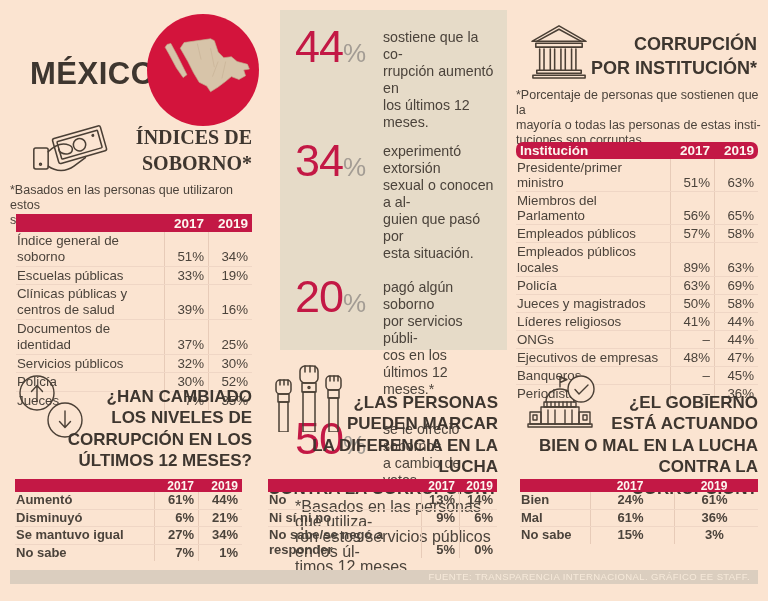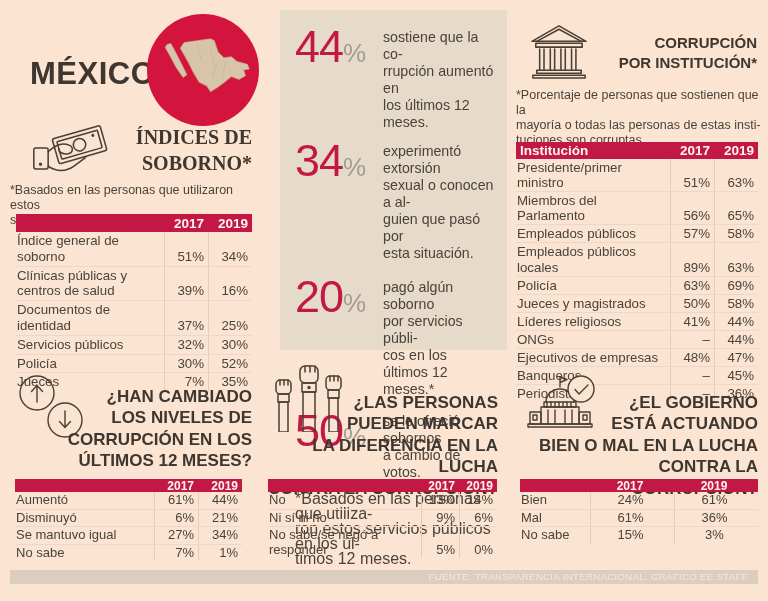--- a/index.html
+++ b/index.html
@@ -53,26 +53,26 @@
     padding:16px 12px 0 15px;
   }
   .stat{display:flex; margin-bottom:9px;}
   .stat .num{width:88px; flex:none;}
   .sv{font-size:45px; font-weight:500; color:var(--accent); line-height:.95; letter-spacing:-1px;}
   .sp{font-size:26px; font-weight:500; color:var(--pct);}
   .stxt{flex:1; font-size:14.2px; line-height:17px; padding-top:3px;}
   .panel .foot{margin-top:10px; font-size:16px; line-height:15px;}
   
   #inst-table{left:516px; top:142px; width:242px;}
-  #inst-table .thead{height:17px;}
+  #inst-table .thead{height:17px;border-radius:7px;}
   #inst-table .trow{line-height:15.1px;}
   
   .qtbl .thead{height:13px; font-size:12px;}
   .qtbl{font-size:13px;}
-  .qtbl .trow{line-height:14.5px;}
+  .qtbl .trow{line-height:14.5px;font-weight:bold;}
   #q1-table{left:15px; top:479px; width:227px;}
   #q2-table{left:268px; top:479px; width:229px;}
   #q2-table .tv{width:38px;}
   #q3-table{left:520px; top:479px; width:238px;}
   .footer-bar{
     left:10px; top:570px; width:748px; height:14px; background:var(--bar);
     color:var(--bartext); font-size:9.5px; letter-spacing:.4px; text-align:right;
     line-height:14px; padding-right:8px;
   }
   svg{display:block;}
@@ -117,20 +117,25 @@
     <span class="tv">2017</span>
     <span class="tv">2019</span>
   </div>
   <div>
       <div class="trow">
         <span class="tl">Índice general de soborno</span>
         <span class="tv">51%</span>
         <span class="tv">34%</span>
       </div>
       <div class="trow">
+        <span class="tl">Escuelas públicas</span>
+        <span class="tv">33%</span>
+        <span class="tv">19%</span>
+      </div>
+      <div class="trow">
         <span class="tl">Clínicas públicas y centros de salud</span>
         <span class="tv">39%</span>
         <span class="tv">16%</span>
       </div>
       <div class="trow">
         <span class="tl">Documentos de identidad</span>
         <span class="tv">37%</span>
         <span class="tv">25%</span>
       </div>
       <div class="trow">
@@ -158,21 +163,21 @@
 rrupción aumentó en
 los últimos 12 meses.</div>
   </div>
   <div class="stat" style="margin-bottom:14px;">
     <div class="num"><span class="sv">34</span><span class="sp">%</span></div>
     <div class="stxt ml">experimentó extorsión
 sexual o conocen a al-
 guien que pasó por
 esta situación.</div>
   </div>
-  <div class="stat" style="margin-bottom:12px;">
+  <div class="stat" style="margin-bottom:20px;">
     <div class="num"><span class="sv">20</span><span class="sp">%</span></div>
     <div class="stxt ml">pagó algún soborno
 por servicios públi-
 cos en los últimos 12
 meses.*</div>
   </div>
   <div class="stat">
     <div class="num"><span class="sv">50</span><span class="sp">%</span></div>
     <div class="stxt ml">se le ofreció sobornos
 a cambio de votos.</div>
@@ -186,21 +191,21 @@
   <svg width="62" height="58" viewBox="0 0 64 60" fill="none" stroke="#4a3f35" stroke-width="1.6" stroke-linejoin="round" stroke-linecap="round">
     <path d="M4,20 L32,4 L60,20 Z"></path>
     <path d="M9,20 L32,7.5 L55,20"></path>
     <rect x="8" y="22" width="48" height="4"></rect>
     <path d="M12,28 V50 M16.5,28 V50 M23,28 V50 M27.5,28 V50 M34,28 V50 M38.5,28 V50 M45,28 V50 M49.5,28 V50"></path>
     <rect x="9" y="50" width="46" height="3"></rect>
     <rect x="5" y="55" width="54" height="3"></rect>
   </svg>
 </div>
 
-<div class="abs sec-title ml" style="left:590px; top:33px; width:167px; font-size:15px;">CORRUPCIÓN
+<div class="abs sec-title ml" style="left:590px; top:33px; width:167px; font-size:18px;">CORRUPCIÓN
 POR INSTITUCIÓN*</div>
 
 <div class="abs foot ml" style="left:516px; top:88px; width:248px;">*Porcentaje de personas que sostienen que la
 mayoría o todas las personas de estas insti-
 tuciones son corruptas.</div>
 
 <div class="abs tbl" id="inst-table">
   <div class="thead">
     <span class="tl">Institución</span>
     <span class="tv">2017</span>

